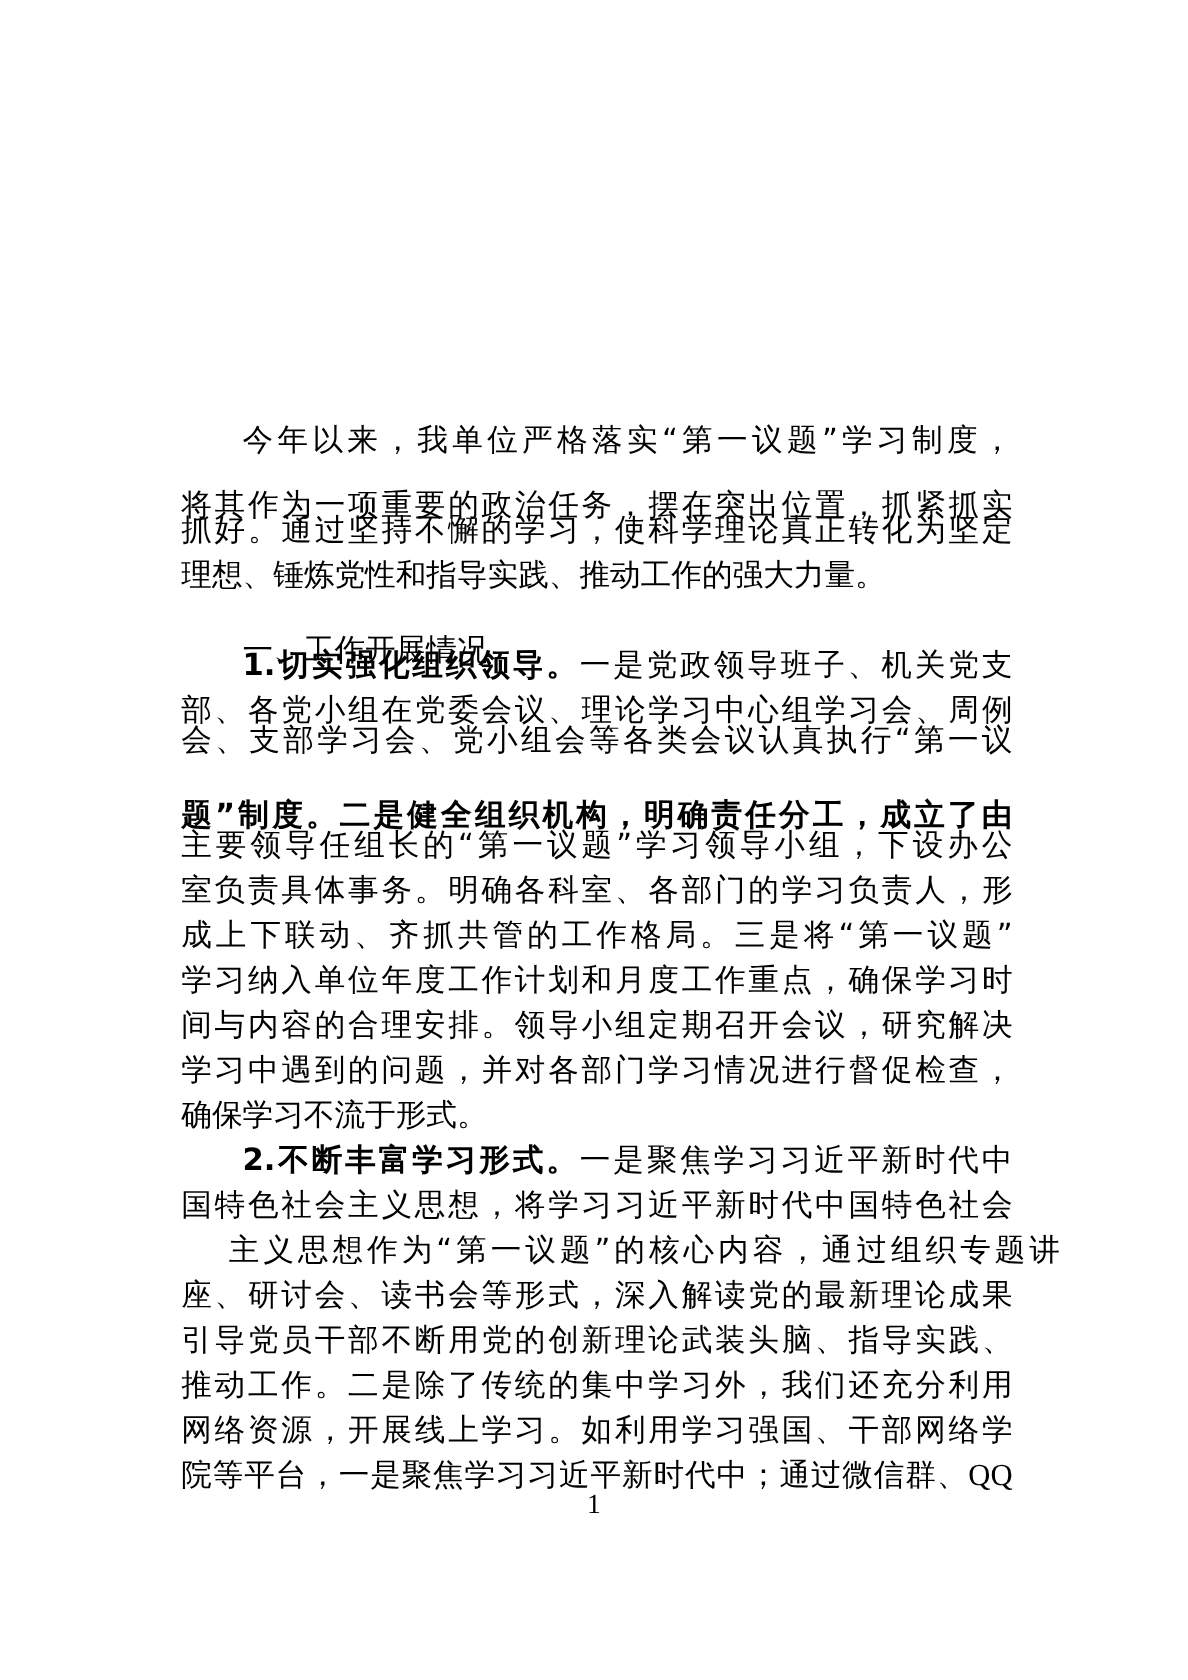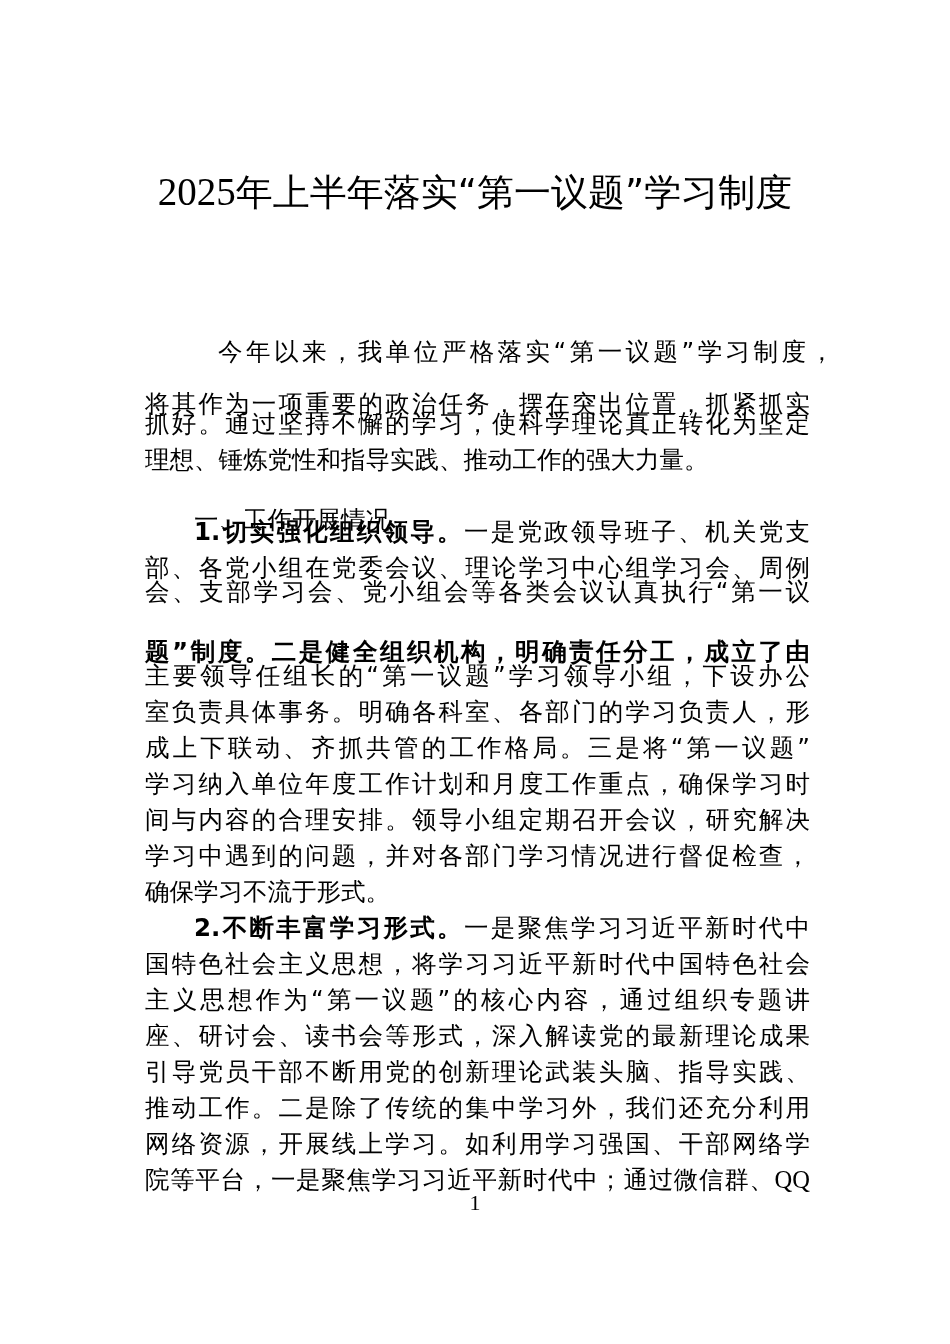--- a/index.html
+++ b/index.html
@@ -76,48 +76,45 @@
       font-family: "Liberation Serif", "DejaVu Serif", serif;
       font-size: 22px;
       line-height: 30px;
     }
   </style>
 </head>
 <body>
 
 <div class="page">
 
-  <div class="title-line" style="top:170px;">
-    <span class="num">2025</span><span>年上半年落实“第一议题”学习制度</span>
-  </div>
 
   <div class="body">
 
-    <div class="line indent" style="top:0px;margin-left:24px;">今年以来，我单位严格落实“第一议题”学习制度，</div>
+    <div class="line indent" style="top:0px;">今年以来，我单位严格落实“第一议题”学习制度，</div>
     <div class="line" style="top:52px;">将其作为一项重要的政治任务，摆在突出位置，抓紧抓实</div>
     <div class="line" style="top:72px;">抓好。通过坚持不懈的学习，使科学理论真正转化为坚定</div>
     <div class="line last" style="top:108px;">理想、锤炼党性和指导实践、推动工作的强大力量。</div>
 
     <div class="line indent last" style="top:144px;margin-top:24px;">一、工作开展情况</div>
 
     <div class="line indent" style="top:180px;"><span class="bold">1.切实强化组织领导。</span><span>一是党政领导班子、机关党支</span></div>
     <div class="line" style="top:216px;">部、各党小组在党委会议、理论学习中心组学习会、周例</div>
     <div class="line" style="top:240px;">会、支部学习会、党小组会等各类会议认真执行“第一议</div>
     <div class="line" style="top:300px;font-weight:bold;">题”制度。二是健全组织机构，明确责任分工，成立了由</div>
     <div class="line" style="top:324px;">主要领导任组长的“第一议题”学习领导小组，下设办公</div>
     <div class="line" style="top:360px;">室负责具体事务。明确各科室、各部门的学习负责人，形</div>
     <div class="line" style="top:396px;">成上下联动、齐抓共管的工作格局。三是将“第一议题”</div>
     <div class="line" style="top:432px;">学习纳入单位年度工作计划和月度工作重点，确保学习时</div>
     <div class="line" style="top:468px;">间与内容的合理安排。领导小组定期召开会议，研究解决</div>
     <div class="line" style="top:504px;">学习中遇到的问题，并对各部门学习情况进行督促检查，</div>
     <div class="line last" style="top:540px;">确保学习不流于形式。</div>
 
     <div class="line indent" style="top:576px;"><span class="bold">2.不断丰富学习形式。</span><span>一是聚焦学习习近平新时代中</span></div>
     <div class="line" style="top:612px;">国特色社会主义思想，将学习习近平新时代中国特色社会</div>
-    <div class="line" style="top:648px;">主义思想作为“第一议题”的核心内容，通过组织专题讲</div>
+    <div class="line" style="top:648px;margin-left:38px;">主义思想作为“第一议题”的核心内容，通过组织专题讲</div>
     <div class="line" style="top:684px;">座、研讨会、读书会等形式，深入解读党的最新理论成果</div>
     <div class="line" style="top:720px;">引导党员干部不断用党的创新理论武装头脑、指导实践、</div>
     <div class="line" style="top:756px;">推动工作。二是除了传统的集中学习外，我们还充分利用</div>
     <div class="line" style="top:792px;">网络资源，开展线上学习。如利用学习强国、干部网络学</div>
     <div class="line" style="top:828px;"><span>院等平台，一是聚焦学习习近平新时代中；通过微信群、</span><span class="latin">QQ</span></div>
 
   </div>
 
   <div class="page-number">1</div>
 

